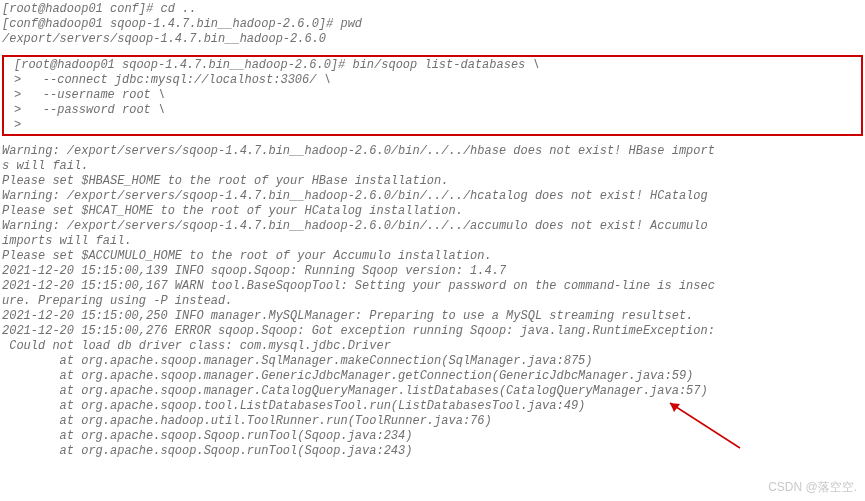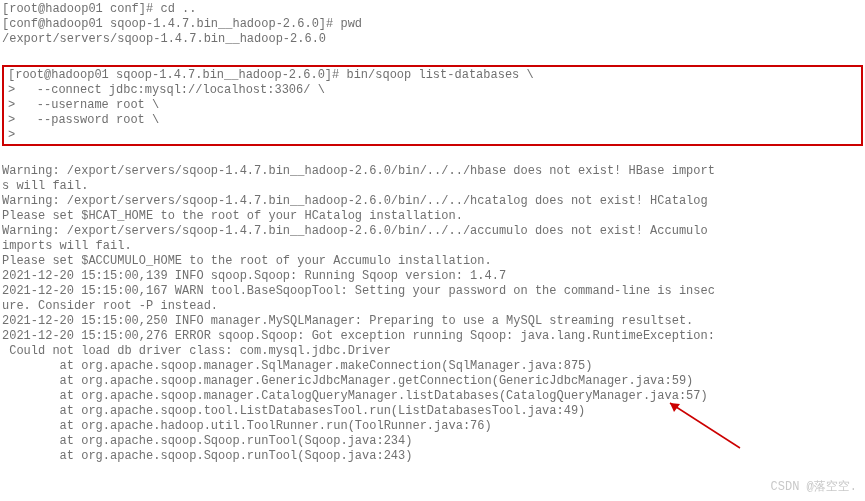--- a/index.html
+++ b/index.html
@@ -14,38 +14,39 @@
       color: #707070;
       line-height: 1.25;
       padding: 2px;
       position: relative;
       width: 865px;
       height: 501px;
       overflow: hidden;
     }
     .line {
       white-space: pre;
+      font-style: italic;
     }
     .box-red {
       border: 2px solid #cc0000;
-      padding: 1px 4px;
-      margin: 18px 0;
+      padding: 1px 10px;
+      margin: 8px 0;
     }
     .box-red-inline {
       border: 2px solid #cc0000;
       padding: 0 2px;
       display: inline-block;
     }
     .watermark {
       position: absolute;
       bottom: 6px;
       right: 8px;
       color: #c9c9c9;
       font-size: 12px;
-      font-family: Liberation Mono, monospace;
+      font-family: Liberation Sans, sans-serif;
     }
     svg.arrow {
       position: absolute;
       top: 398px;
       left: 660px;
     }
   </style>
 </head>
 <body>
 
@@ -60,28 +61,29 @@
     <div class="line">[root@hadoop01 sqoop-1.4.7.bin__hadoop-2.6.0]# bin/sqoop list-databases \</div>
     <div class="line">&gt;   --connect jdbc:mysql://localhost:3306/ \</div>
     <div class="line">&gt;   --username root \</div>
     <div class="line">&gt;   --password root \</div>
     <div class="line">&gt;</div>
   </div>
 
   <div>
     <div class="line">Warning: /export/servers/sqoop-1.4.7.bin__hadoop-2.6.0/bin/../../hbase does not exist! HBase import</div>
     <div class="line">s will fail.</div>
+    <div class="line">Please set $HBASE_HOME to the root of your HBase installation.</div>
     <div class="line">Warning: /export/servers/sqoop-1.4.7.bin__hadoop-2.6.0/bin/../../hcatalog does not exist! HCatalog </div>
     <div class="line">Please set $HCAT_HOME to the root of your HCatalog installation.</div>
     <div class="line">Warning: /export/servers/sqoop-1.4.7.bin__hadoop-2.6.0/bin/../../accumulo does not exist! Accumulo </div>
     <div class="line">imports will fail.</div>
     <div class="line">Please set $ACCUMULO_HOME to the root of your Accumulo installation.</div>
     <div class="line">2021-12-20 15:15:00,139 INFO sqoop.Sqoop: Running Sqoop version: 1.4.7</div>
     <div class="line">2021-12-20 15:15:00,167 WARN tool.BaseSqoopTool: Setting your password on the command-line is insec</div>
-    <div class="line">ure. Consider root -P instead.</div>
+    <div class="line">ure. Preparing using -P instead.</div>
     <div class="line">2021-12-20 15:15:00,250 INFO manager.MySQLManager: Preparing to use a MySQL streaming resultset.</div>
     <div class="line">2021-12-20 15:15:00,276 ERROR sqoop.Sqoop: Got exception running Sqoop: java.lang.RuntimeException:</div>
     <div class="line"> Could not load db driver class: com.mysql.jdbc.Driver</div>
   </div>
 
 
   <div>
     <div class="line">        at org.apache.sqoop.manager.SqlManager.makeConnection(SqlManager.java:875)</div>
     <div class="line">        at org.apache.sqoop.manager.GenericJdbcManager.getConnection(GenericJdbcManager.java:59)</div>
     <div class="line">        at org.apache.sqoop.manager.CatalogQueryManager.listDatabases(CatalogQueryManager.java:57)</div>

